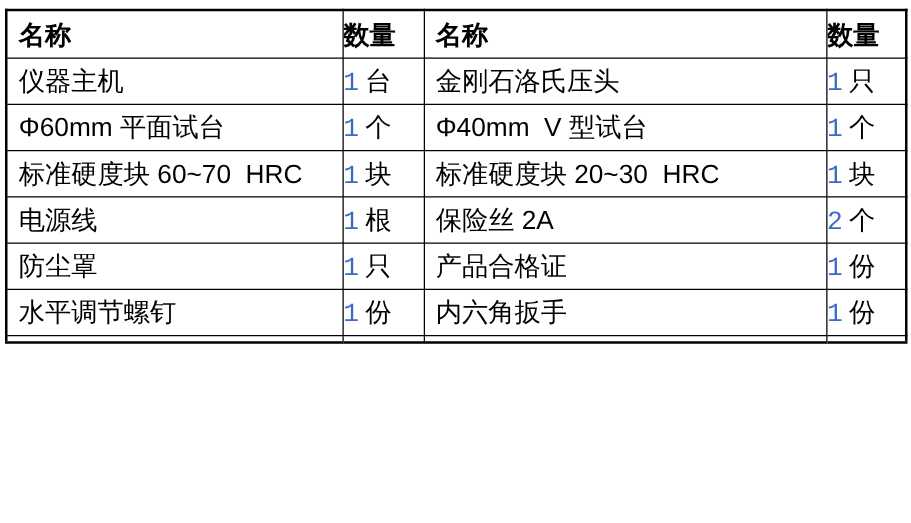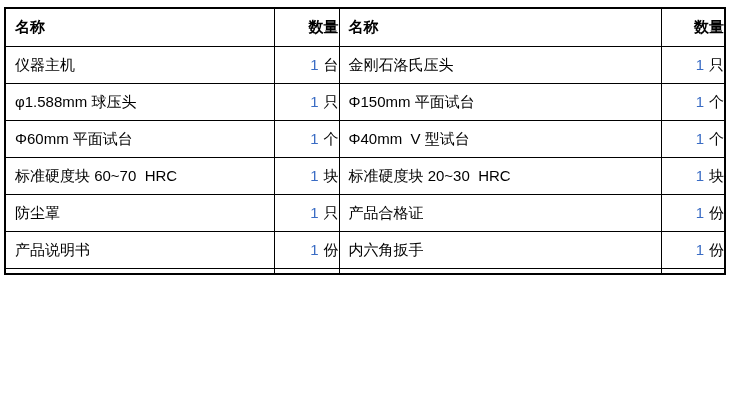--- a/index.html
+++ b/index.html
@@ -12,28 +12,28 @@
   table{
     border-collapse:collapse;table-layout:fixed;width:720px;
     border:2px solid #000000;
   }
   col.c-name-l{width:269px;}
   col.c-qty-l{width:65px;}
   col.c-name-r{width:322px;}
   col.c-qty-r{width:64px;}
   td,th{
     border:1px solid #000000;
-    font-size:15px;color:#000000;
+    font-size:21px;color:#000000;
     vertical-align:middle;
     overflow:hidden;
   }
   tr.hdr th{height:37px;font-weight:bold;}
   tr.data td{height:36px;font-weight:normal;margin-left:29px;}
   th.name,td.name{text-align:left;padding:0 4px 0 9px;white-space:pre;}
-  th.qty,td.qty{text-align:right;padding:0;white-space:nowrap;}
+  th.qty,td.qty{text-align:left;padding:0;white-space:nowrap;font-family:Liberation Mono, monospace;}
   td.qty .p:not(:empty){margin-right:5px;}
   td.qty .n{color:#3a6cc4;}
   td.qty .u{margin-left:5px;color:#000000;}
   tr.partial td{height:4px;padding:0;border-bottom:2px solid #000;}
 </style>
 </head>
 <body>
 
 <div class="table-wrap">
   <table>
@@ -51,54 +51,54 @@
         <th class="qty">数量</th>
       </tr>
 
   <tr class="data">
     <td class="name">仪器主机</td>
     <td class="qty"><span class="p"></span><span class="n">1</span><span class="u">台</span></td>
     <td class="name">金刚石洛氏压头</td>
     <td class="qty"><span class="p"></span><span class="n">1</span><span class="u">只</span></td>
   </tr>
 
-  <tr class="data">
-    <td class="name">φ1.588mm 球压头</td>
-    <td class="qty"><span class="p"></span><span class="n">1</span><span class="u">只</span></td>
-    <td class="name">Φ150mm 平面试台</td>
-    <td class="qty"><span class="p"></span><span class="n">1</span><span class="u">个</span></td>
-  </tr>
 
   <tr class="data">
     <td class="name">Φ60mm 平面试台</td>
     <td class="qty"><span class="p"></span><span class="n">1</span><span class="u">个</span></td>
     <td class="name">Φ40mm  V 型试台</td>
     <td class="qty"><span class="p"></span><span class="n">1</span><span class="u">个</span></td>
   </tr>
 
   <tr class="data">
     <td class="name">标准硬度块 60~70  HRC</td>
     <td class="qty"><span class="p"></span><span class="n">1</span><span class="u">块</span></td>
     <td class="name">标准硬度块 20~30  HRC</td>
     <td class="qty"><span class="p"></span><span class="n">1</span><span class="u">块</span></td>
   </tr>
 
 
+  <tr class="data">
+    <td class="name">电源线</td>
+    <td class="qty"><span class="p"></span><span class="n">1</span><span class="u">根</span></td>
+    <td class="name">保险丝 2A</td>
+    <td class="qty"><span class="p"></span><span class="n">2</span><span class="u">个</span></td>
+  </tr>
 
 
 
   <tr class="data">
     <td class="name">防尘罩</td>
     <td class="qty"><span class="p"></span><span class="n">1</span><span class="u">只</span></td>
     <td class="name">产品合格证</td>
     <td class="qty"><span class="p"></span><span class="n">1</span><span class="u">份</span></td>
   </tr>
 
   <tr class="data">
-    <td class="name">产品说明书</td>
+    <td class="name">水平调节螺钉</td>
     <td class="qty"><span class="p"></span><span class="n">1</span><span class="u">份</span></td>
     <td class="name">内六角扳手</td>
     <td class="qty"><span class="p"></span><span class="n">1</span><span class="u">份</span></td>
   </tr>
 <tr class="partial">
           <td></td>
           <td></td>
           <td></td>
           <td></td>
         </tr>

